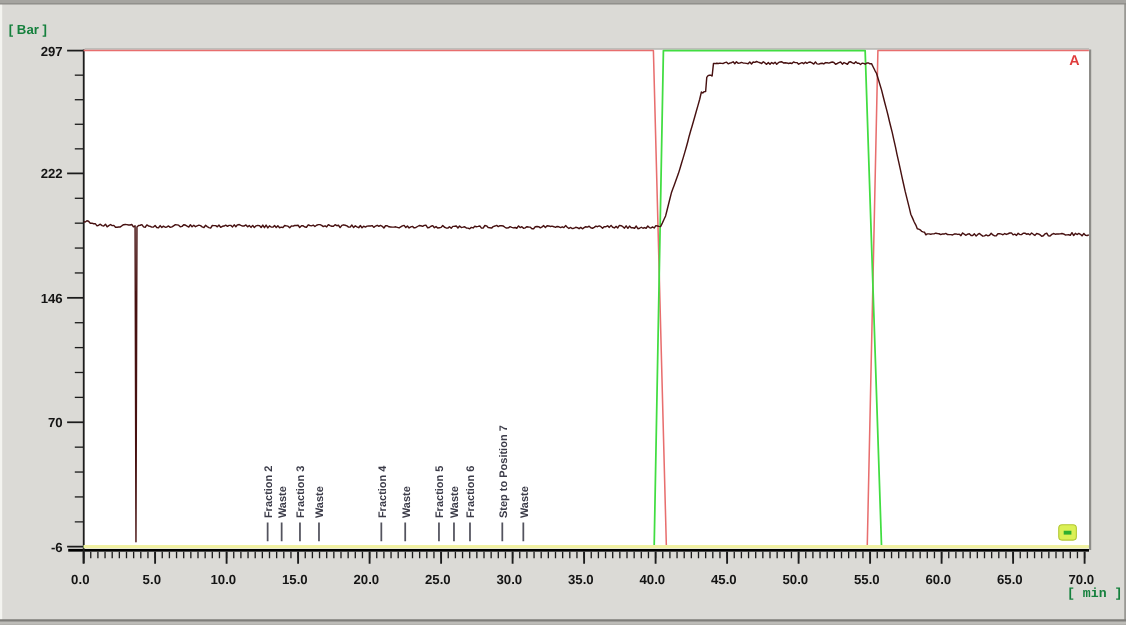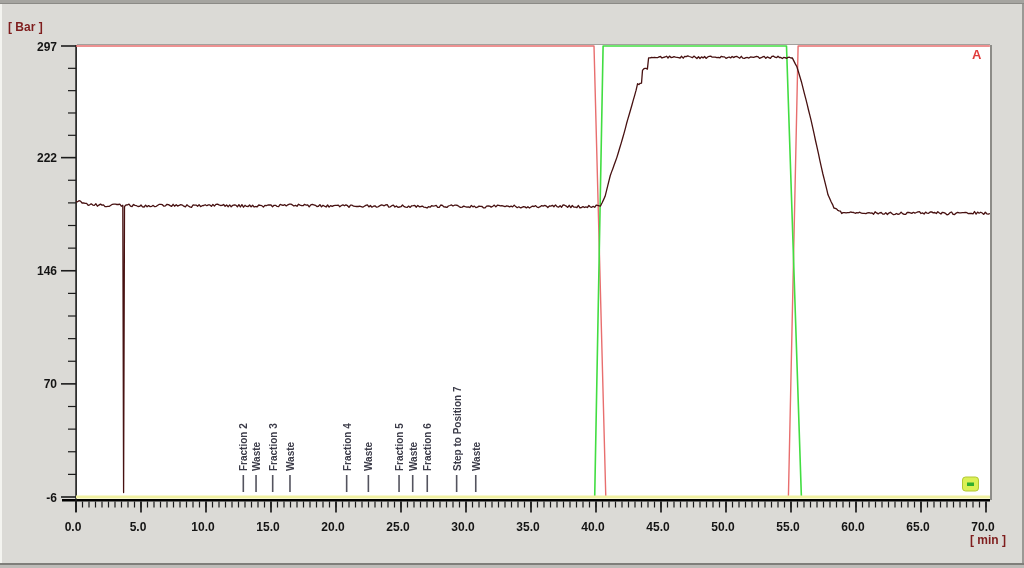--- a/index.html
+++ b/index.html
@@ -9,25 +9,25 @@
     width:1024px;height:568px;
     background:#dbdad6;
     overflow:hidden;
     box-shadow: inset 0 3px 0 #a5a4a0, inset 0 4px 0 #8b8a86,
                 inset 0 -3px 0 #bdbcb8, inset 0 -5px 0 #7f7e7a,
                 inset 2px 0 0 #f4f4f0, inset -2px 0 0 #9a9995;
   }
   svg{position:absolute;left:0;top:0;}
   .axis-unit{
     position:absolute;
-    font-size:12px;font-weight:bold;color:#7f1d1d;
+    font-size:12px;font-weight:bold;color:#15803d;
     white-space:nowrap;
   }
   .y-unit{left:8px;top:20px;}
-  .x-unit{left:970px;top:533px;}
+  .x-unit{left:970px;top:533px;font-family:Liberation Mono, monospace;}
   .a-label{
     position:absolute;left:972px;top:47px;
     font-size:13px;font-weight:bold;color:#e03c3c;
   }
   text.tick-label{font:bold 12px "Liberation Sans",sans-serif;fill:#141414;}
   text.event-label{font:bold 10px "Liberation Sans",sans-serif;fill:#3c3c49;}
 </style>
 </head>
 <body>
 

